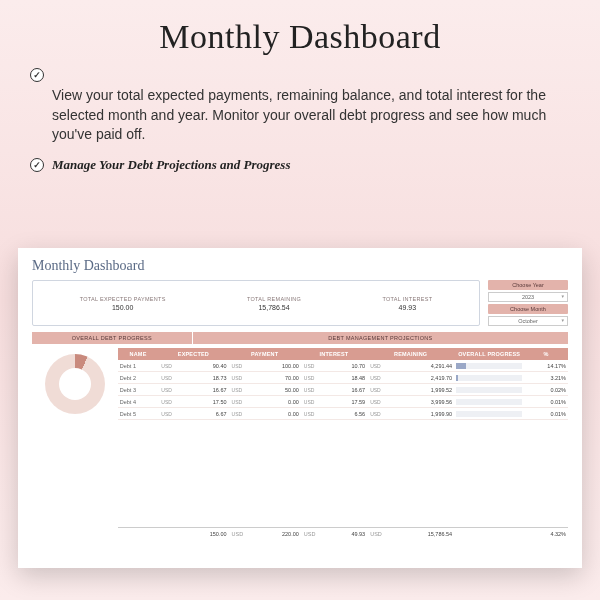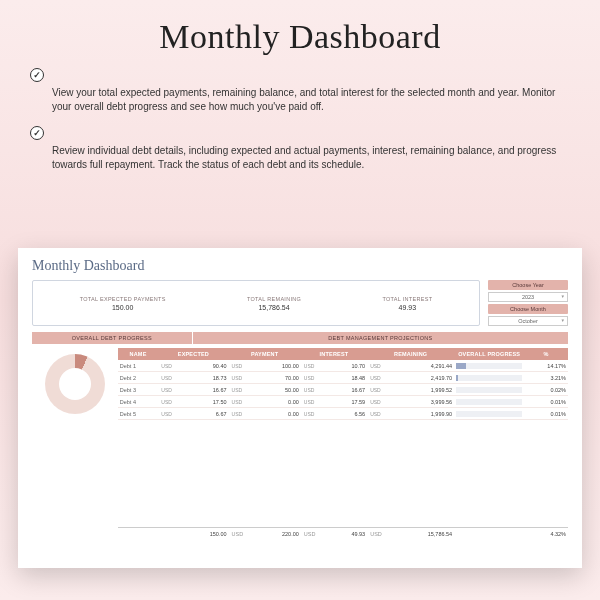--- a/index.html
+++ b/index.html
@@ -26,21 +26,21 @@
     font-size: 13px; color: #222;
   }
   .check-icon {
     width: 14px; height: 14px;
     border: 1.5px solid #333; border-radius: 50%;
     display: inline-flex; align-items: center; justify-content: center;
     font-size: 9px; color: #333; font-style: normal; font-weight: bold;
     background: #fff;
   }
   .feature-desc {
-    font-size: 10px; color: #333;
+    font-size: 14px; color: #333;
     padding: 4px 0 0 22px;
     line-height: 1.4;
     font-family: Arial, sans-serif;
   }
 
   
   .shot {
     position: absolute;
     left: 18px; right: 18px; top: 248px;
     height: 320px;
@@ -152,22 +152,22 @@
 <div class="features">
   <div class="feature">
     <div class="feature-head">
       <span class="check-icon">✓</span>
     </div>
     <div class="feature-desc">View your total expected payments, remaining balance, and total interest for the selected month and year. Monitor your overall debt progress and see how much you've paid off.</div>
   </div>
   <div class="feature">
     <div class="feature-head">
       <span class="check-icon">✓</span>
-    </div>
-    <div class="feature-desc">Review individual debt details, including expected and actual payments, interest, remaining balance, and progress towards full repayment. Track the status of each debt and its schedule.</div>
+      <span>Manage Your Debt Projections and Progress</span>
+    </div>
   </div>
 </div>
 
 <div class="shot">
   <div class="shot-title">Monthly Dashboard</div>
 
   <div class="summary-row">
     <div class="summary-box">
       <div class="summary-item">
         <div class="summary-label">TOTAL EXPECTED PAYMENTS</div>

